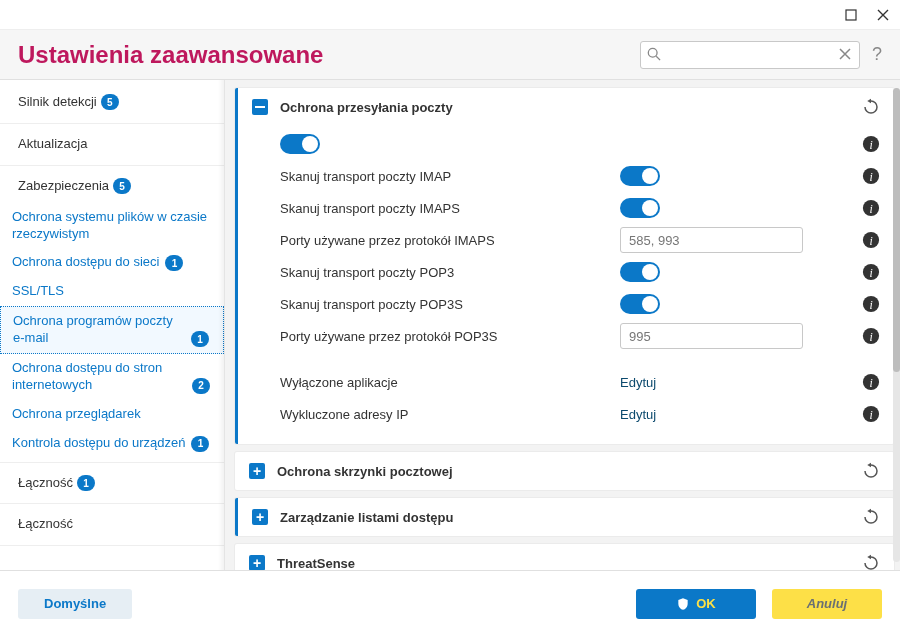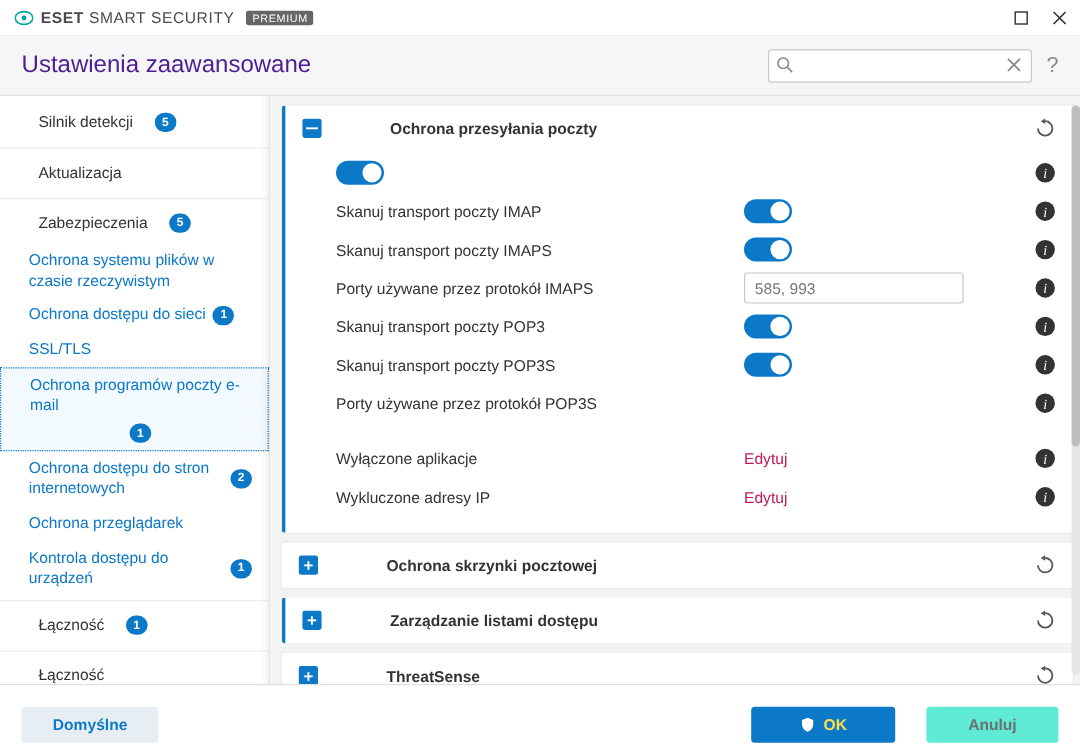--- a/index.html
+++ b/index.html
@@ -6,72 +6,64 @@
   html, body { width: 900px; height: 620px; font-family: "Segoe UI", Arial, sans-serif; font-size: 13px; color: #333; background: #fff; overflow: hidden; }
   .titlebar { height: 30px; display: flex; align-items: center; padding: 0 8px 0 12px; border-bottom: 1px solid #eee; }
   .brand { display: flex; align-items: center; gap: 6px; }
   .brand-logo { width: 16px; height: 16px; }
   .brand-text { letter-spacing: 0.5px; color: #4a4a4a; font-weight: 400; }
   .brand-text b { font-weight: 600; }
   .badge-premium { background: #666; color: #fff; font-size: 9px; padding: 1px 5px; border-radius: 2px; margin-left: 4px; letter-spacing: 0.5px; }
   .winbtns { margin-left: auto; display: flex; gap: 14px; }
   .winbtn { width: 18px; height: 18px; display: flex; align-items: center; justify-content: center; cursor: pointer; }
   .header { height: 50px; background: #f6f6f6; border-bottom: 1px solid #e0e0e0; display: flex; align-items: center; padding: 0 18px; }
-  .header h1 { font-size: 20px; font-weight: 400; color: #4c1d95; }
+  .header h1 { font-size: 24px; font-weight: 700; color: #be185d; }
   .search-wrap { margin-left: auto; position: relative; }
   .search { width: 220px; height: 28px; border: 1px solid #c8c8c8; border-radius: 3px; padding: 0 26px; font-size: 13px; background: #fff; color: #555; }
   .search-ico { position: absolute; left: 7px; top: 6px; width: 14px; height: 14px; color: #888; }
   .clear-ico { position: absolute; right: 7px; top: 5px; width: 16px; height: 16px; color: #888; cursor: pointer; }
   .help { margin-left: 12px; font-size: 18px; color: #888; cursor: pointer; }
   .body { display: flex; height: 490px; }
   .sidebar { width: 225px; border-right: 1px solid #e4e4e4; overflow-y: auto; padding: 6px 0; position: relative; }
   .sidebar::after { content:""; position:absolute; right:0; top:0; bottom:0; width:6px; background: linear-gradient(to right, rgba(0,0,0,0), rgba(0,0,0,0.05)); }
-  .sb-item { padding: 8px 32px; font-size: 13px; color: #333; cursor: pointer; display: flex; align-items: flex-start; gap: 18px; line-height: 1.3; }
-  .sb-sub { padding: 6px 14px 6px 24px; color: #0b78c8; cursor: pointer; display: flex; align-items: center; gap: 6px; line-height: 1.3; }
-  .sb-sub.active { border: 1px dotted #0b78c8; background: #f2f9ff; flex-direction: column; }
+  .sb-item { padding: 8px 18px; font-size: 13px; color: #333; cursor: pointer; display: flex; align-items: center; gap: 4px; line-height: 1.3; }
+  .sb-sub { padding: 6px 14px 6px 12px; color: #0b78c8; cursor: pointer; display: flex; align-items: flex-end; gap: 6px; line-height: 1.3; }
+  .sb-sub.active { border: 1px dotted #0b78c8; background: #f2f9ff; }
   .count { background: #0b78c8; color: #fff; border-radius: 9px; min-width: 18px; height: 16px; font-size: 10px; display: inline-flex; align-items: center; justify-content: center; padding: 0 5px; font-weight: 600; }
   .sb-sep { border-top: 1px solid #eee; margin: 4px 0; }
   .main { flex: 1; background: #f3f3f3; padding: 8px 6px 8px 10px; overflow-y: auto; position: relative; }
   .mainscroll { position:absolute; right:0; top:8px; bottom:8px; width:7px; background:#e6e6e6; border-radius:4px; }
   .mainscroll-thumb { position:absolute; left:0; right:0; top:0; height:60%; background:#bdbdbd; border-radius:4px; }
   .panel { background: #fff; border-radius: 2px; margin-bottom: 8px; box-shadow: 0 0 0 1px rgba(0,0,0,0.03); }
   .panel.accent { border-left: 3px solid #0b78c8; }
   .panel-head { display: flex; align-items: center; padding: 10px 14px; cursor: pointer; }
   .exp-box { width: 16px; height: 16px; background: #0b78c8; color: #fff; font-weight: bold; font-size: 14px; display: flex; align-items: center; justify-content: center; border-radius: 2px; margin-right: 12px; line-height: 1; }
-  .panel-title { font-weight: 600; color: #333; flex: 1; font-size: 13px; margin-left: 45px; }
+  .panel-title { font-weight: 600; color: #333; flex: 1; font-size: 13px; }
   .undo { width: 18px; height: 18px; color: #555; cursor: pointer; }
   .panel-body { padding: 2px 14px 14px 42px; }
   .row { display: flex; align-items: center; min-height: 32px; padding: 2px 0; }
   .row-label { flex: 0 0 340px; font-size: 13px; color: #333; }
   .row-ctrl { flex: 0 0 200px; }
   .row-info { margin-left: auto; width: 18px; height: 18px; cursor: pointer; color: #333; }
   .toggle { width: 40px; height: 20px; background: #0b78c8; border-radius: 10px; position: relative; cursor: pointer; }
   .toggle::after { content: ""; position: absolute; right: 2px; top: 2px; width: 16px; height: 16px; background: #fff; border-radius: 50%; }
   .txt { width: 183px; height: 26px; border: 1px solid #c8c8c8; border-radius: 3px; padding: 0 8px; font-size: 13px; color: #777; }
-  .link { color: #be185d; cursor: pointer; }
+  .link { color: #0c4a6e; cursor: pointer; }
   .gap { height: 14px; }
   .footer { height: 66px; border-top: 1px solid #e0e0e0; display: flex; align-items: center; padding: 12px 18px; background: #fff; }
   .btn { height: 30px; padding: 0 26px; border-radius: 3px; font-size: 13px; cursor: pointer; display: inline-flex; align-items: center; justify-content: center; gap: 6px; border: none; }
   .btn-default { background: #e6eef4; color: #0b78c8; font-weight: 600; }
   .btn-ok { background: #0b78c8; color: #fde047; font-weight: 700; margin-left: auto; min-width: 120px; }
-  .btn-cancel { background: #5eead4; color: #6a6f73; font-weight: 600; margin-left: 26px; min-width: 110px; }
+  .btn-cancel { background: #fde047; color: #6a6f73; font-weight: 600; margin-left: 16px; min-width: 110px; font-style: italic; }
   .shield-sm { width:14px; height:14px; }
 </style>
 </head>
 <body>
 
 <div class="titlebar">
-  <div class="brand">
-    <svg class="brand-logo" viewBox="0 0 24 24">
-        <ellipse cx="12" cy="12" rx="11" ry="8" fill="none" stroke="#00a3a3" stroke-width="2"></ellipse>
-        <circle cx="12" cy="12" r="3" fill="#00a3a3"></circle>
-      </svg>
-    <span class="brand-text"><b>ESET</b> <span>SMART SECURITY</span></span>
-    <span class="badge-premium">PREMIUM</span>
-  </div>
   <div class="winbtns">
     <div class="winbtn">
         <svg width="12" height="12" viewBox="0 0 12 12">
           <rect x="1" y="1" width="10" height="10" fill="none" stroke="#333" stroke-width="1.2"></rect>
         </svg>
       </div>
     <div class="winbtn">
         <svg width="12" height="12" viewBox="0 0 12 12">
           <path d="M1 1 L11 11 M11 1 L1 11" stroke="#333" stroke-width="1.4"></path>
         </svg>
@@ -216,20 +208,21 @@
           <div class="row-ctrl">
               <div class="toggle"></div>
             </div>
           <svg class="row-info" viewBox="0 0 20 20">
               <circle cx="10" cy="10" r="9" fill="#333"></circle>
               <text x="10" y="15" text-anchor="middle" fill="#fff" font-size="13" font-family="Georgia" font-style="italic">i</text>
             </svg>
         </div>
         <div class="row">
           <div class="row-label">Porty używane przez protokół POP3S</div>
+          <div class="row-ctrl"><input class="txt" value="995" style=""></div>
           <svg class="row-info" viewBox="0 0 20 20">
               <circle cx="10" cy="10" r="9" fill="#333"></circle>
               <text x="10" y="15" text-anchor="middle" fill="#fff" font-size="13" font-family="Georgia" font-style="italic">i</text>
             </svg>
         </div>
         <div class="gap"></div>
         <div class="row">
           <div class="row-label">Wyłączone aplikacje</div>
           <div class="row-ctrl"><span class="link">Edytuj</span></div>
           <svg class="row-info" viewBox="0 0 20 20">

